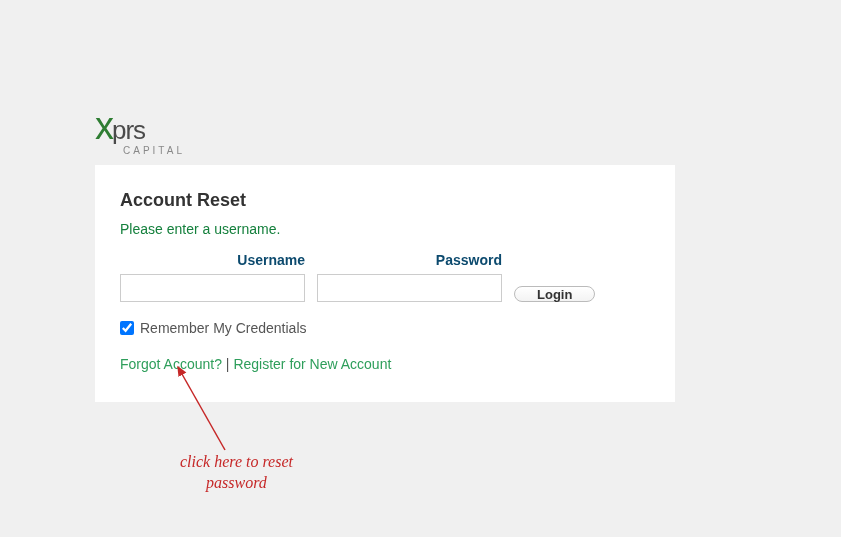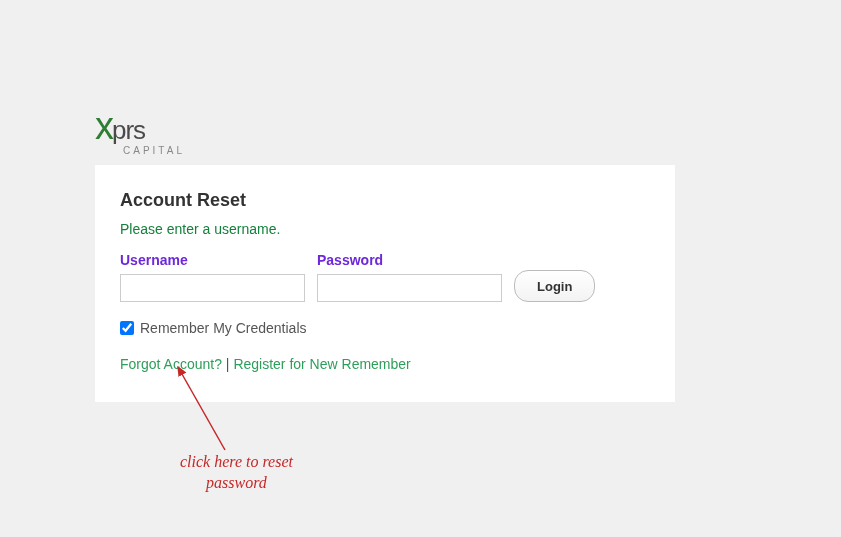--- a/index.html
+++ b/index.html
@@ -69,32 +69,33 @@
       align-items: flex-end;
       margin-bottom: 18px;
     }
     .field-group {
       display: flex;
       flex-direction: column;
     }
     .field-label {
       font-size: 14px;
       font-weight: bold;
-      color: #6d28d9;
+      color: #0c4a6e;
       margin-bottom: 6px;
+      text-align: right;
     }
     .field-input {
       width: 185px;
       height: 28px;
       border: 1px solid #ccc;
       padding: 2px 6px;
       font-size: 13px;
     }
     .login-btn {
-      height: 32px;
+      height: 16px;
       padding: 0 22px;
       border: 1px solid #bbb;
       border-radius: 14px;
       background: linear-gradient(#fff, #f3f3f3);
       font-size: 13px;
       font-weight: bold;
       color: #333;
       cursor: pointer;
     }
     .remember-row {
@@ -166,21 +167,21 @@
     </div>
     <button class="login-btn">Login</button>
   </div>
 
   <div class="remember-row">
     <input type="checkbox" class="remember-checkbox" checked="" style="">
     <span class="remember-label">Remember My Credentials</span>
   </div>
 
   <div class="links-row">
-    <a class="link">Forgot Account?</a><span class="link-sep"> | </span><a class="link">Register for New Remember</a>
+    <a class="link">Forgot Account?</a><span class="link-sep"> | </span><a class="link">Register for New Account</a>
   </div>
 </div>
 
 <svg class="arrow-svg" width="70" height="95">
   <defs>
     <marker id="arrowhead" markerWidth="8" markerHeight="8" refX="6" refY="3" orient="auto">
       <polygon points="0 0, 7 3, 0 6" fill="#c62828"></polygon>
     </marker>
   </defs>
   <line x1="55" y1="88" x2="8" y2="5" stroke="#c62828" stroke-width="1.5" marker-end="url(#arrowhead)"></line>

